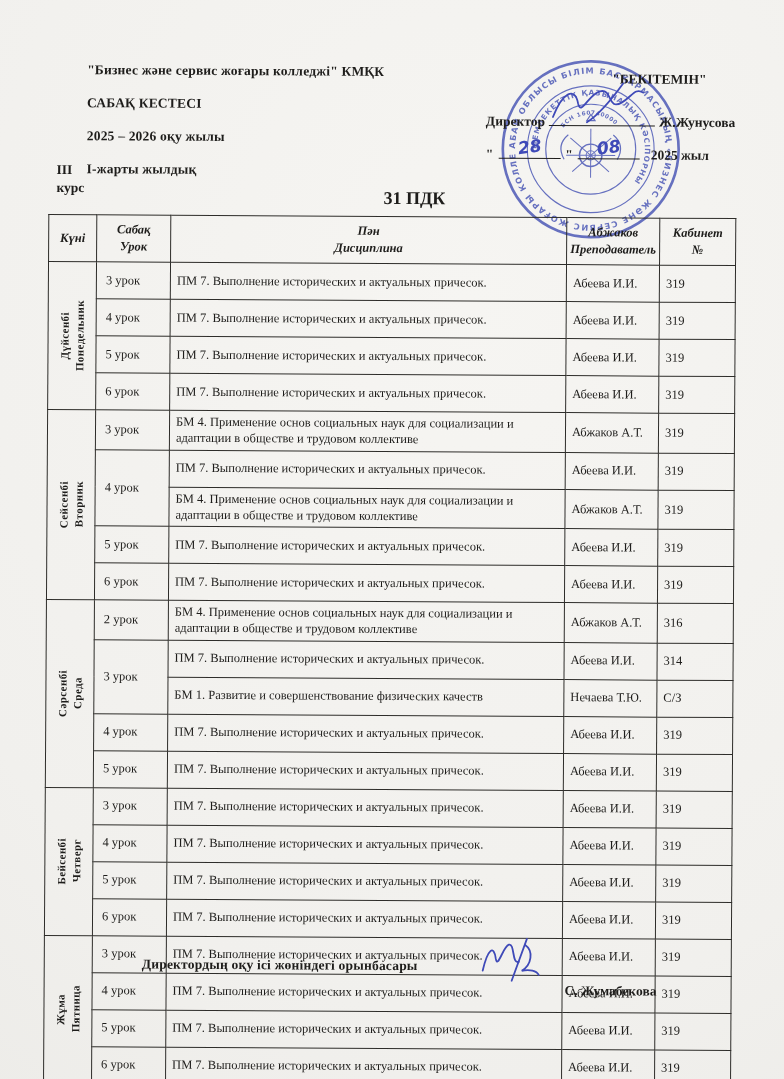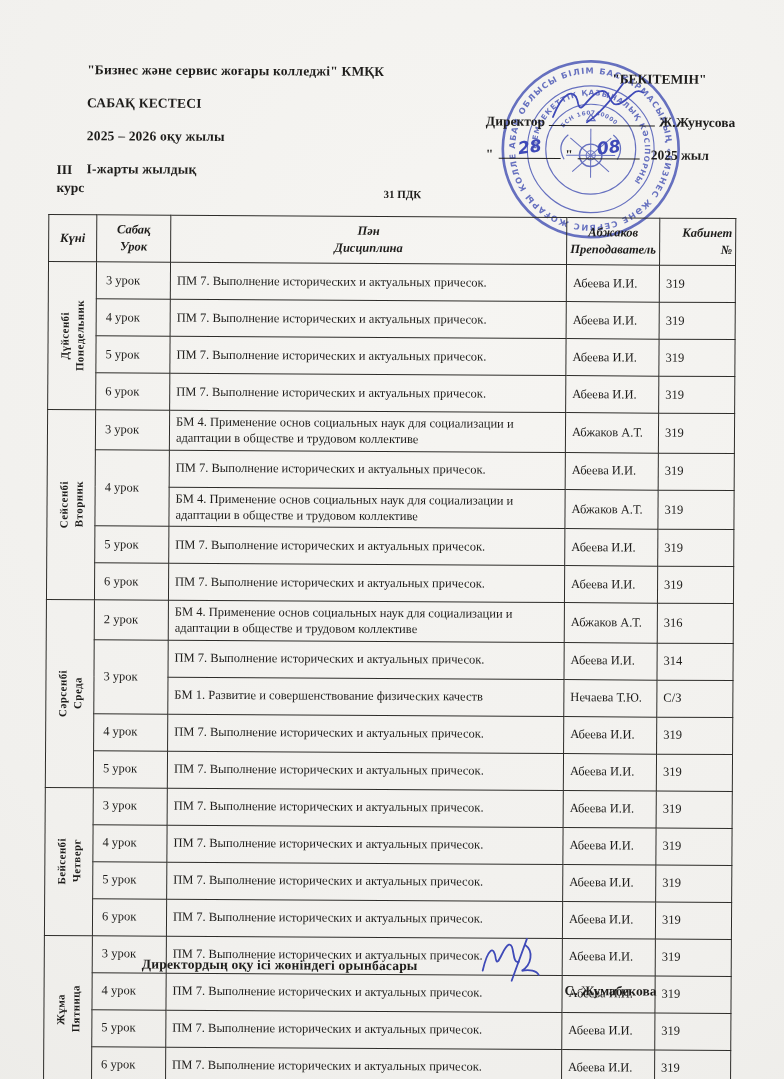--- a/index.html
+++ b/index.html
@@ -23,35 +23,35 @@
   .date-row{position:absolute;left:484px;top:143px;font-weight:bold;font-size:13.5px;white-space:nowrap;}
   .uline{display:inline-block;border-bottom:1.5px solid #1e1d1b;height:14px;vertical-align:baseline;position:relative;text-align:center;}
   .uline.dir{width:106px;margin:0 4px;}
   .uline.dt{width:62px;margin:0 5px;}
   .hand{position:absolute;left:0;right:0;bottom:1px;color:#3f4ab8;font-family:"DejaVu Sans",sans-serif;
         font-style:italic;font-size:17px;font-weight:bold;transform:rotate(-8deg);}
   .sig-dir{position:absolute;left:-4px;top:-30px;}
   .yearword{margin-left:6px;}
 
   .course{position:absolute;left:55px;top:163px;font-weight:bold;font-size:13.5px;line-height:1.3;}
-  .group{position:absolute;left:382px;top:188px;font-weight:bold;font-size:11px;}
+  .group{position:absolute;left:382px;top:188px;font-weight:bold;font-size:18px;}
 
   
   .stamp{position:absolute;left:497px;top:56px;width:184px;height:184px;opacity:.82;mix-blend-mode:multiply;}
   .stamp svg{width:100%;height:100%;}
   .stamp text{fill:#4653b4;font-family:"DejaVu Sans",sans-serif;font-weight:bold;}
   .stamp circle,.stamp line,.stamp path.shape{stroke:#4653b4;fill:none;}
 
   
   table.schedule{position:absolute;left:47px;top:216px;width:687px;border-collapse:collapse;
     font-size:12.5px;table-layout:fixed;}
   .schedule th,.schedule td{border:1px solid #2e2d2a;}
   .schedule thead th{font-weight:bold;font-style:italic;font-size:12.5px;line-height:1.35;
     padding:4px 3px;vertical-align:middle;text-align:center;height:38px;}
-  .schedule thead th.h-room{text-align:right;}
+  .schedule thead th.h-room{text-align:center;}
   .schedule tbody td{padding:3px 6px;height:30px;vertical-align:middle;line-height:1.3;}
   .day-cell{padding:2px !important;}
   .day-wrap{display:flex;flex-direction:row;justify-content:center;align-items:center;gap:1px;}
   .vtext{writing-mode:vertical-rl;transform:rotate(180deg);font-weight:bold;font-size:11px;letter-spacing:.4px;white-space:nowrap;}
   .lesson-cell{padding-left:9px !important;}
   .subject-cell{text-align:left;}
   .teacher-cell{padding-left:6px !important;}
   .room-cell{text-align:left;}
 
   

